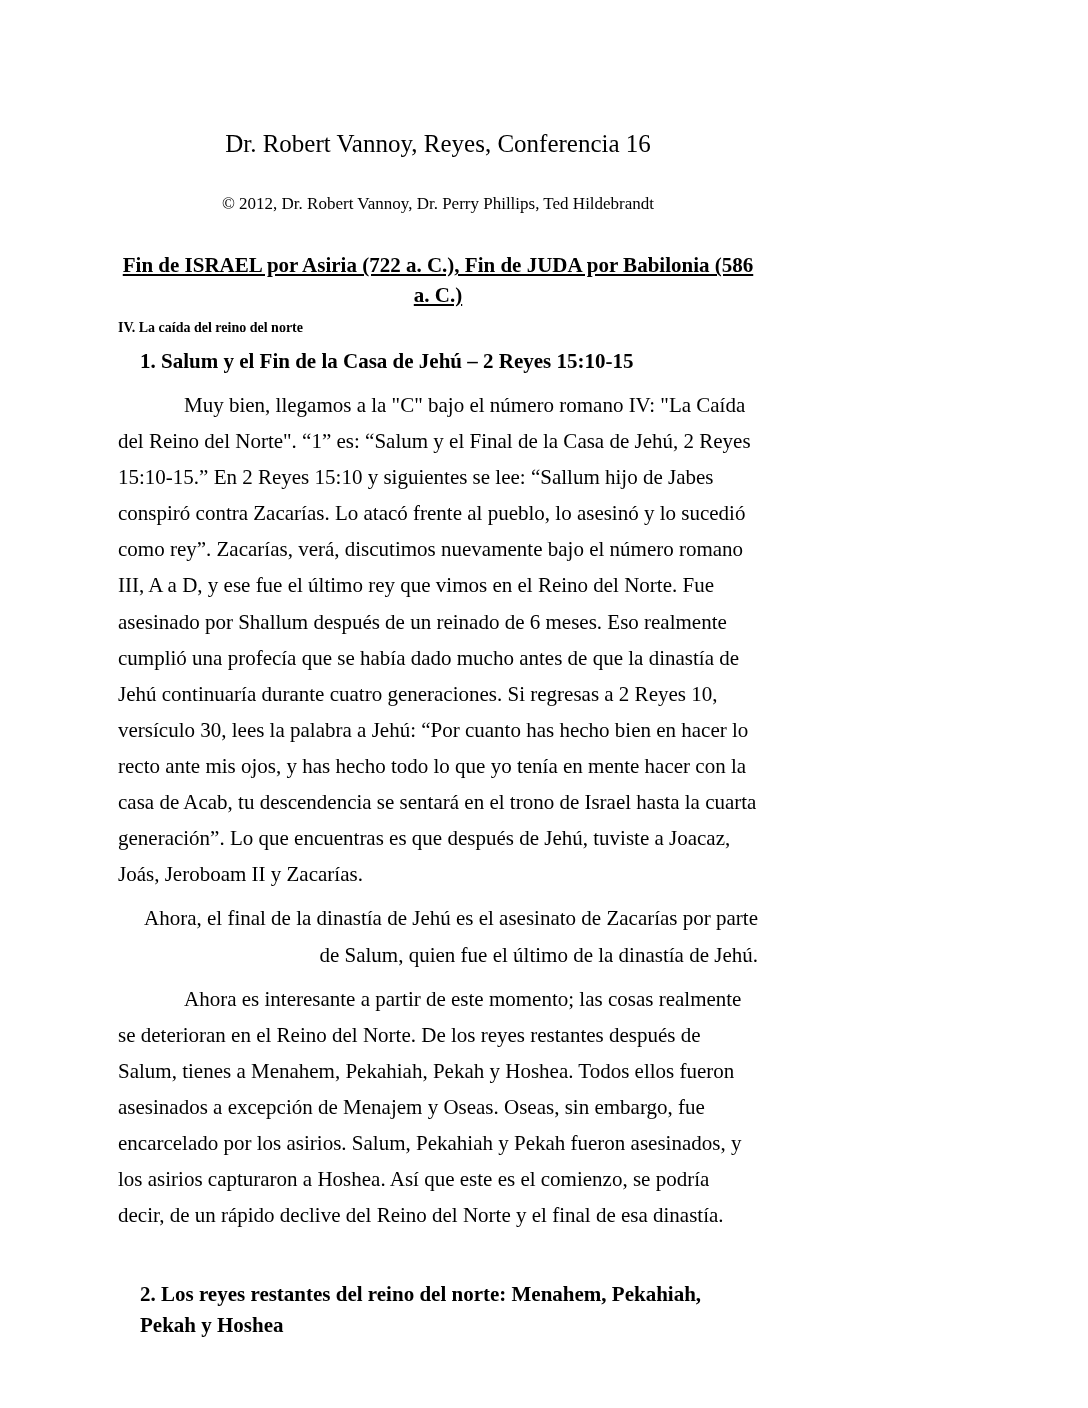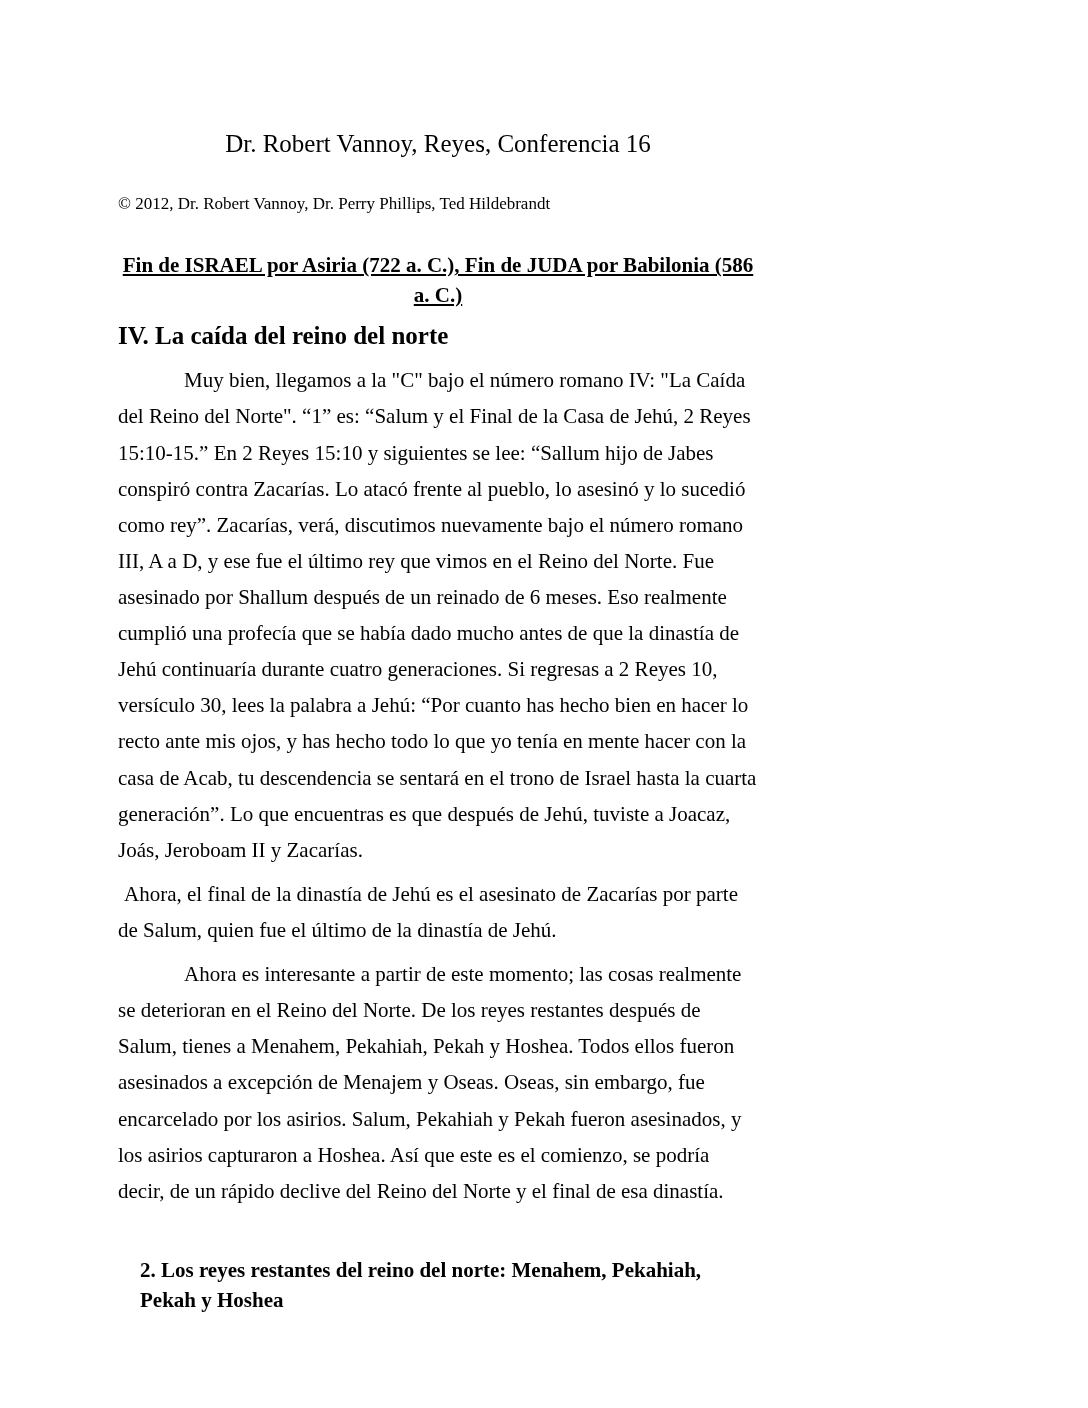--- a/index.html
+++ b/index.html
@@ -21,73 +21,75 @@
     background: #ffffff;
   }
   .doc-title {
     text-align: center;
     font-size: 25px;
     line-height: 1.25;
     margin: 0 0 34px 0;
     font-weight: normal;
   }
   .copyright {
-    text-align: left;
+    text-align: center;
     font-size: 17px;
     line-height: 1.3;
     margin: 8px 0 36px 0;
   }
   .heading-main {
     text-align: center;
     font-size: 21px;
     font-weight: bold;
     margin: 0 0 8px 0;
     line-height: 1.4;
     text-decoration: underline;
   }
   .heading-level1 {
-    font-size: 25px;
+    font-size: 14px;
     font-weight: bold;
     margin: 0 0 8px 0;
     line-height: 1.45;
   }
   .heading-level2 {
     font-size: 21px;
     font-weight: bold;
     margin: 0 0 10px 0;
     padding-left: 22px;
     line-height: 1.45;
   }
   p.body-par {
     font-size: 21px;
     line-height: 1.72;
     margin: 8px 0 0 0;
     text-align: left;
     text-indent: 66px;
   }
   p.body-par.noindent {
     text-indent: 6px;
+    text-align: right;
   }
   .heading-level2.trailing {
     margin-top: 46px;
   }
 </style>
 </head>
 <body>
 
 <div class="page">
 
   <h1 class="doc-title">Dr. Robert Vannoy, Reyes, Conferencia 16</h1>
 
   <div class="copyright">© 2012, Dr. Robert Vannoy, Dr. Perry Phillips, Ted Hildebrandt</div>
 
   <div class="heading-main">Fin de ISRAEL por Asiria (722 a. C.), Fin de JUDA por Babilonia (586 a. C.)</div>
 
   <div class="heading-level1">IV. La caída del reino del norte</div>
 
+  <div class="heading-level2">1. Salum y el Fin de la Casa de Jehú – 2 Reyes 15:10-15</div>
 
   <p class="body-par">Muy bien, llegamos a la "C" bajo el número romano IV: "La Caída del Reino del Norte". “1” es: “Salum y el Final de la Casa de Jehú, 2 Reyes 15:10-15.” En 2 Reyes 15:10 y siguientes se lee: “Sallum hijo de Jabes conspiró contra Zacarías. Lo atacó frente al pueblo, lo asesinó y lo sucedió como rey”. Zacarías, verá, discutimos nuevamente bajo el número romano III, A a D, y ese fue el último rey que vimos en el Reino del Norte. Fue asesinado por Shallum después de un reinado de 6 meses. Eso realmente cumplió una profecía que se había dado mucho antes de que la dinastía de Jehú continuaría durante cuatro generaciones. Si regresas a 2 Reyes 10, versículo 30, lees la palabra a Jehú: “Por cuanto has hecho bien en hacer lo recto ante mis ojos, y has hecho todo lo que yo tenía en mente hacer con la casa de Acab, tu descendencia se sentará en el trono de Israel hasta la cuarta generación”. Lo que encuentras es que después de Jehú, tuviste a Joacaz, Joás, Jeroboam II y Zacarías.</p>
 
   <p class="body-par noindent">Ahora, el final de la dinastía de Jehú es el asesinato de Zacarías por parte de Salum, quien fue el último de la dinastía de Jehú.</p>
 
   <p class="body-par">Ahora es interesante a partir de este momento; las cosas realmente se deterioran en el Reino del Norte. De los reyes restantes después de Salum, tienes a Menahem, Pekahiah, Pekah y Hoshea. Todos ellos fueron asesinados a excepción de Menajem y Oseas. Oseas, sin embargo, fue encarcelado por los asirios. Salum, Pekahiah y Pekah fueron asesinados, y los asirios capturaron a Hoshea. Así que este es el comienzo, se podría decir, de un rápido declive del Reino del Norte y el final de esa dinastía.</p>
 
   <div class="heading-level2 trailing">2. Los reyes restantes del reino del norte: Menahem, Pekahiah, Pekah y Hoshea</div>
 
 </div>

